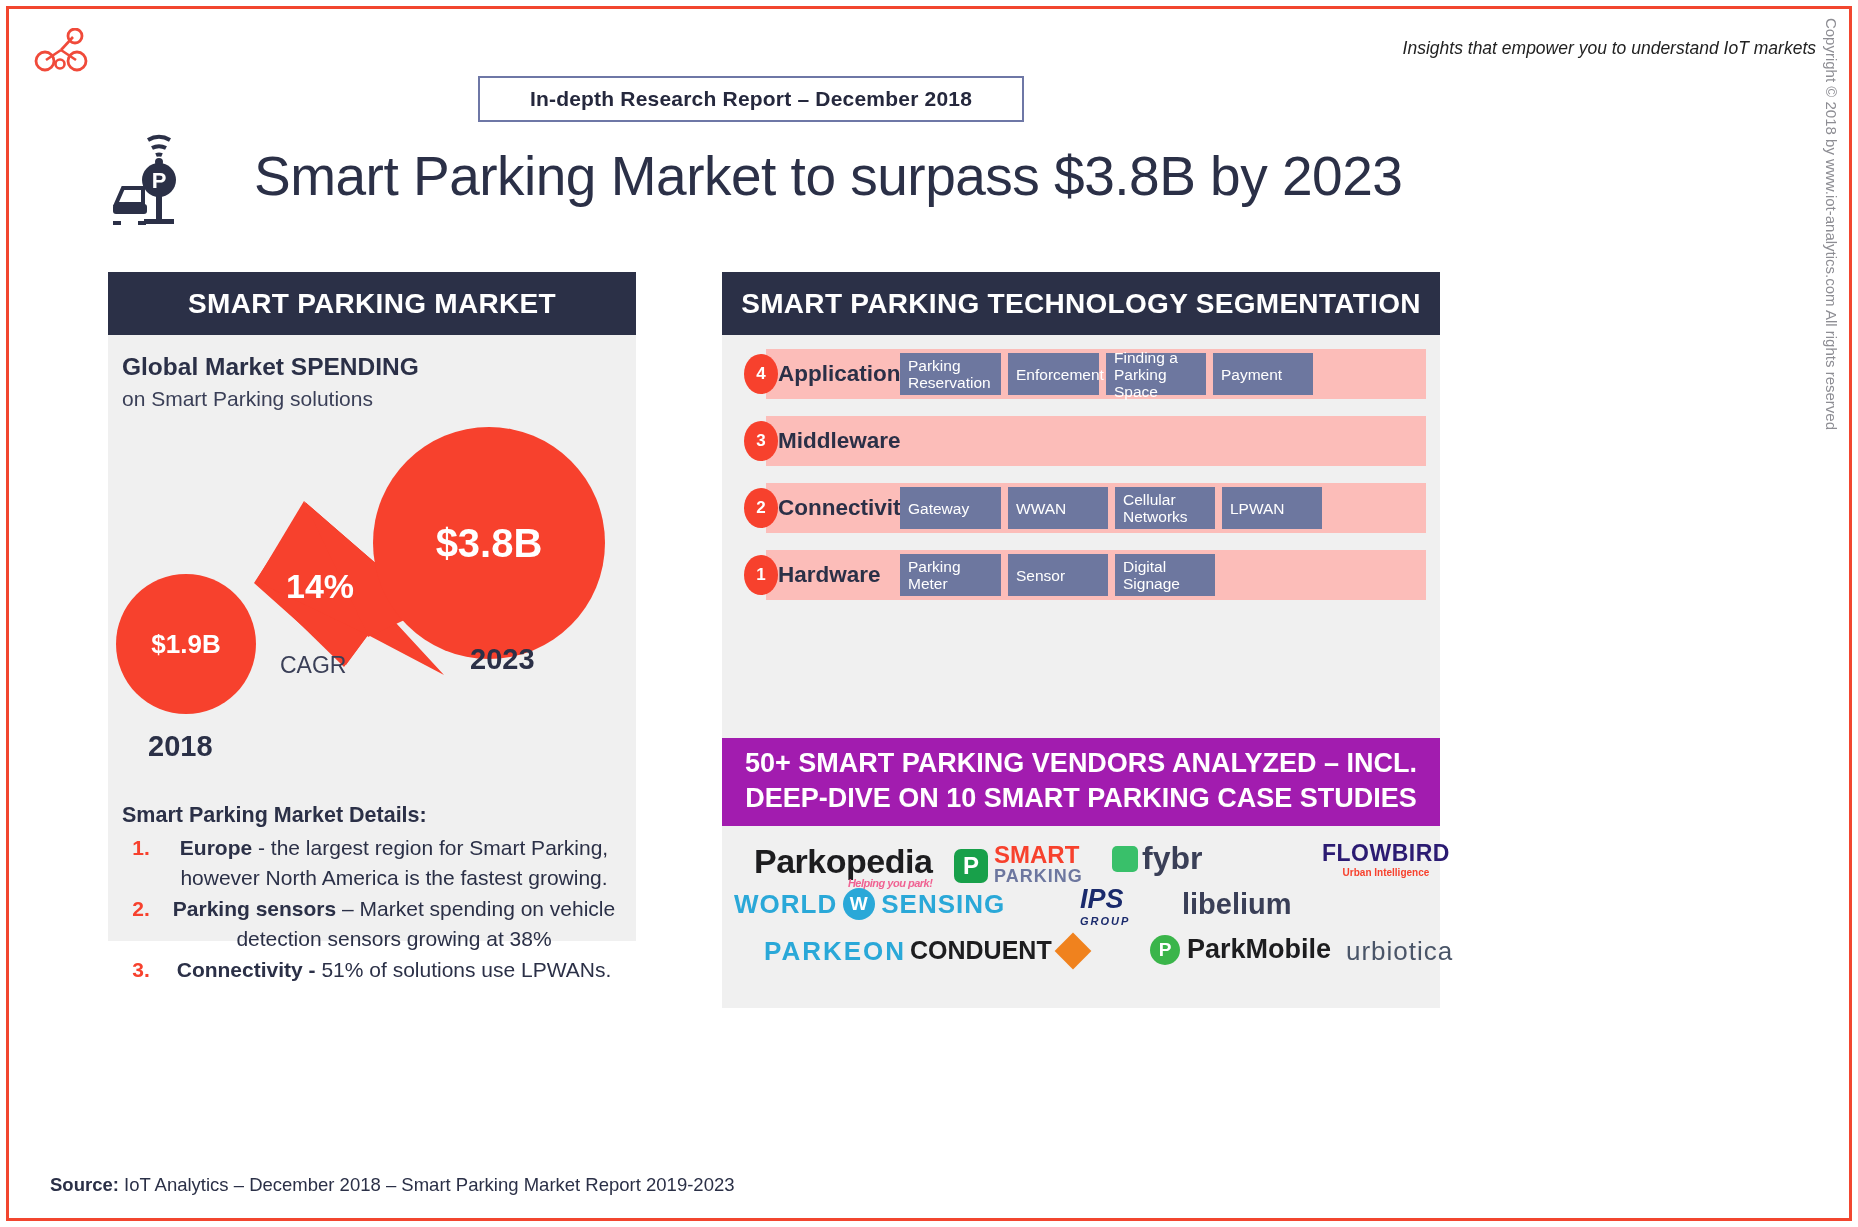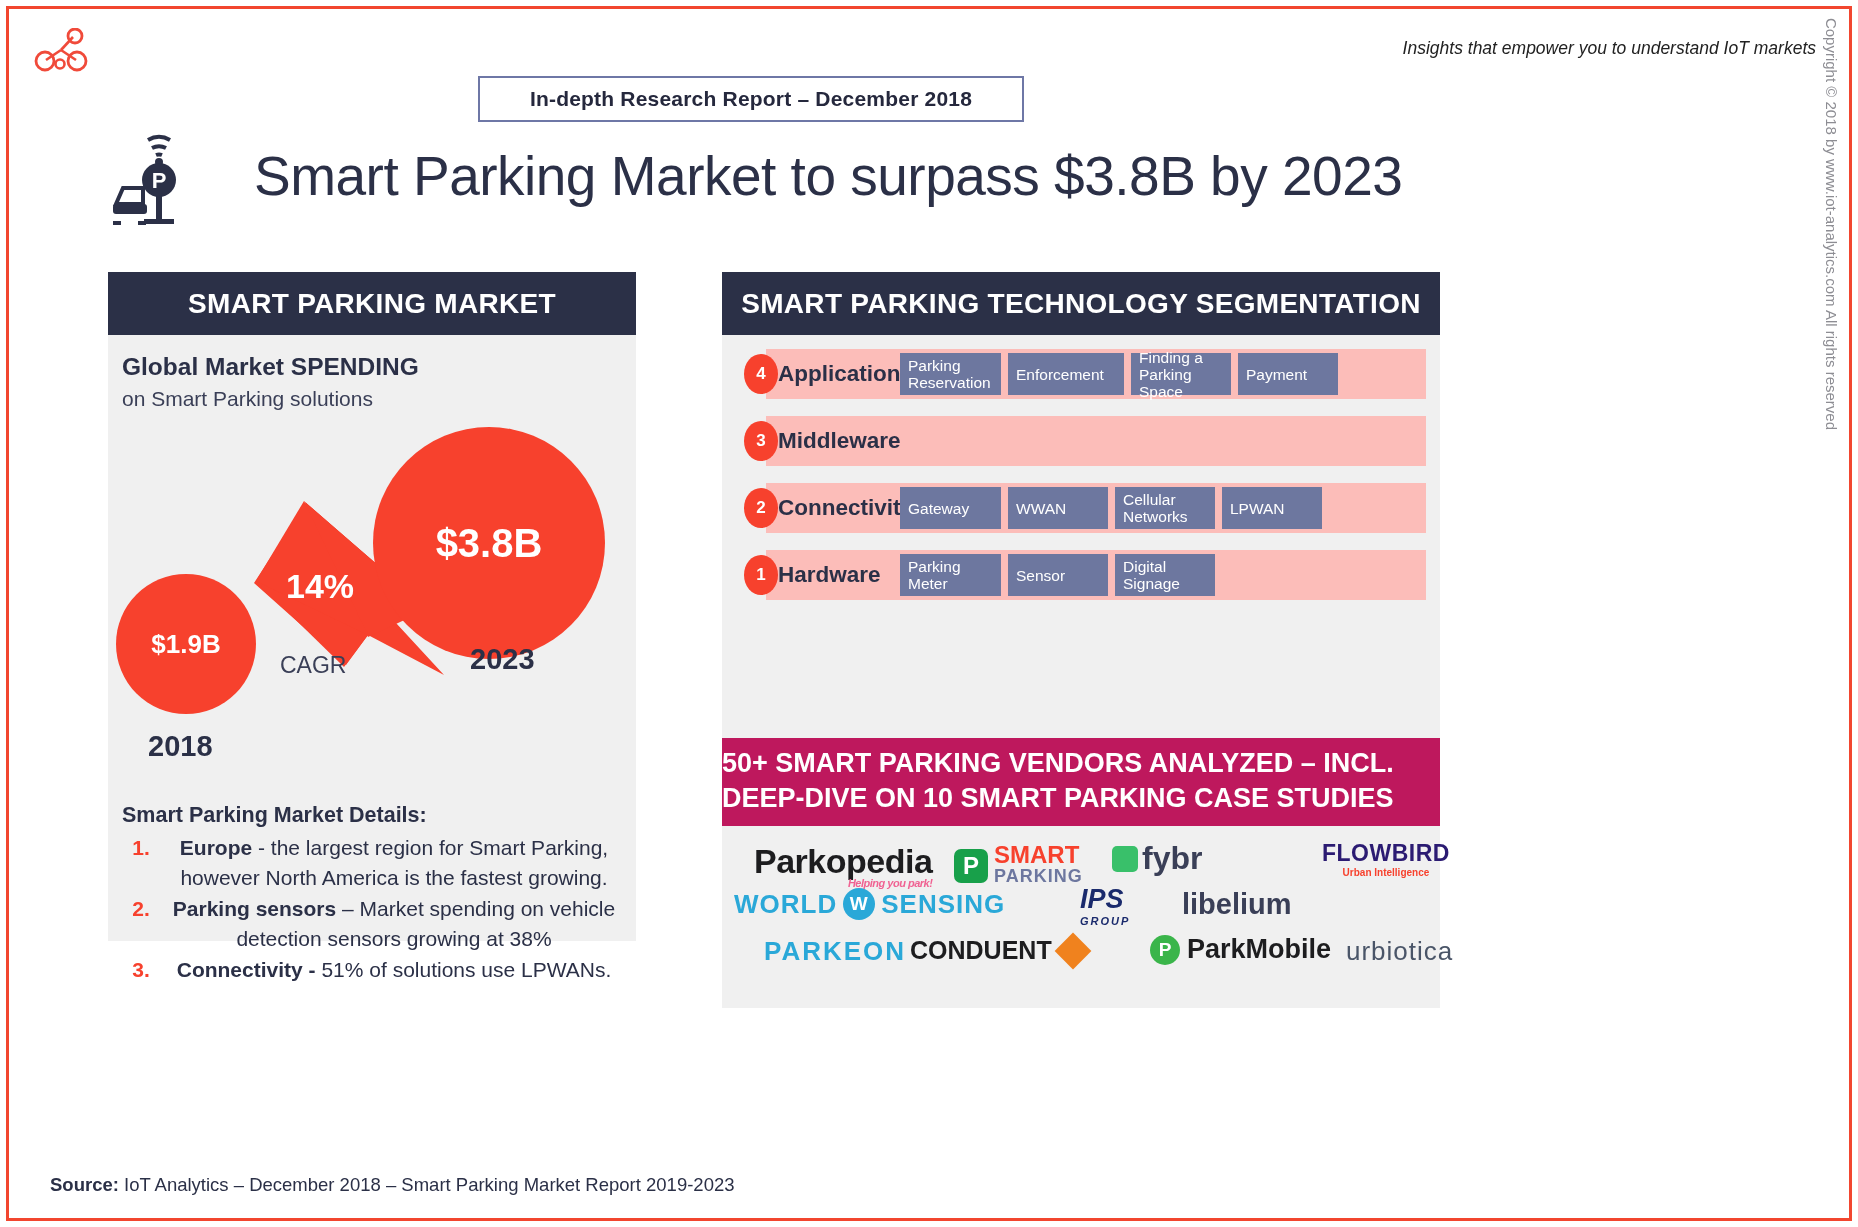--- a/index.html
+++ b/index.html
@@ -77,21 +77,21 @@
     display:flex; align-items:center; justify-content:center; z-index:3;
   }
   .seg-name{ position:absolute; left:56px; top:0; height:50px; display:flex; align-items:center;
              font-size:22.5px; font-weight:700; color:#2b3047; z-index:2;}
   .seg-chips{ position:absolute; left:178px; top:4px; display:flex; gap:7px; z-index:2;}
   .chip{
     background:#6d779f; color:#fff; height:42px; box-sizing:border-box;
     display:flex; align-items:center; padding:0 8px; font-size:15.5px; line-height:17px;
   }
 
-  .vendors-head{ background:#be185d; color:#fff; padding:8px 0 10px 0; text-align:left;}
+  .vendors-head{ background:#a21caf; color:#fff; padding:8px 0 10px 0; text-align:center;}
   .vendors-head div{ font-size:27px; font-weight:700; line-height:35px;}
   .vendors-body{ background:#f0f0f0; height:182px; position:relative;}
 
   .v{ position:absolute; font-family:"Liberation Sans", sans-serif; white-space:nowrap;}
   .v-parkopedia{ left:32px; top:16px; font-size:34px; font-weight:700; color:#1d1d1f; letter-spacing:-.5px;}
   .v-parkopedia small{ display:block; font-size:11px; font-style:italic; color:#f06292; text-align:right; margin-top:-4px;}
   .v-smartparking{ left:232px; top:18px; display:flex; align-items:center; gap:6px;}
   .sp-badge{ width:34px; height:34px; border-radius:7px; background:#18a04a; color:#fff; font-weight:700; font-size:24px; display:flex; align-items:center; justify-content:center;}
   .sp-txt b{ display:block; font-size:24px; font-weight:700; color:#f7412d; line-height:22px;}
   .sp-txt span{ display:block; font-size:18px; font-weight:700; color:#6d779f; letter-spacing:1px;}
@@ -204,21 +204,21 @@
 <div class="right-panel">
   <div class="panel-head">SMART PARKING TECHNOLOGY SEGMENTATION</div>
 
   <div class="seg-body">
     <div class="seg-row">
       <div class="seg-bar"></div>
       <div class="seg-badge">4</div>
       <div class="seg-name">Applications</div>
       <div class="seg-chips">
         <div class="chip" style="width:101px">Parking Reservation</div>
-        <div class="chip" style="width:116px">Enforcement</div>
+        <div class="chip" style="width:91px">Enforcement</div>
         <div class="chip" style="width:100px">Finding a Parking Space</div>
         <div class="chip" style="width:100px">Payment</div>
       </div>
     </div>
 
     <div class="seg-row">
       <div class="seg-bar"></div>
       <div class="seg-badge">3</div>
       <div class="seg-name">Middleware</div>
     </div>

